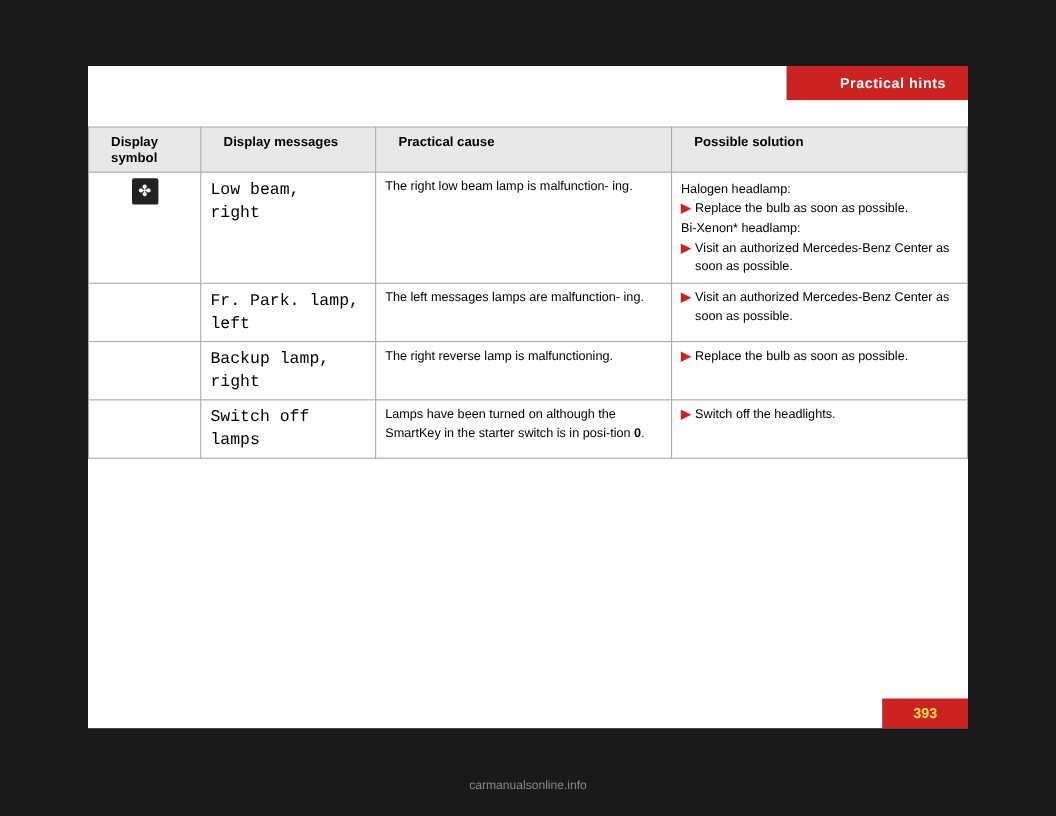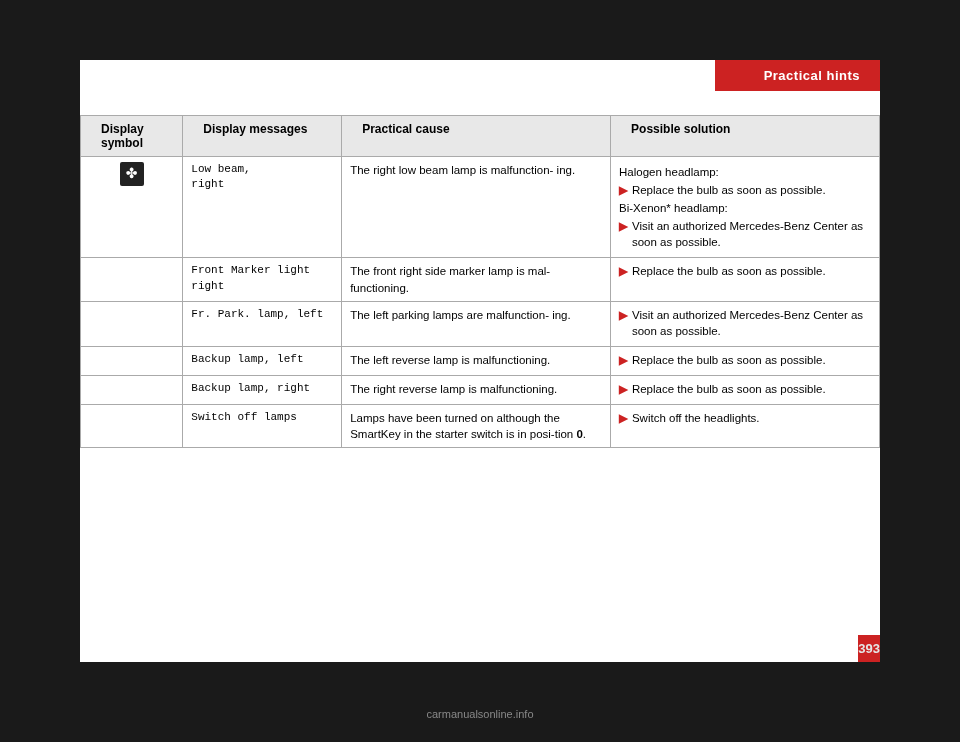--- a/index.html
+++ b/index.html
@@ -41,24 +41,24 @@
       font-size: 13px;
       letter-spacing: 0.5px;
       margin-left: 29px;
     }
 
     .page-number-box {
       position: absolute;
       bottom: 80px;
       right: 80px;
       background-color: #cc2222;
-      color: #e5e5e5;
+      color: #fde047;
       font-weight: bold;
       font-size: 13px;
-      padding: 6px 0;
+      padding: 6px 28px;
       z-index: 10;
     }
 
     .table-container {
       position: absolute;
       top: 115px;
       left: 80px;
       right: 80px;
       bottom: 110px;
     }
@@ -102,21 +102,21 @@
       display: inline-block;
       background-color: #222222;
       color: #ffffff;
       font-size: 14px;
       padding: 2px 6px;
       border-radius: 2px;
     }
 
     .mono {
       font-family: 'Courier New', Courier, monospace;
-      font-size: 11px;
+      font-size: 15px;
     }
 
     .arrow {
       color: #cc2222;
       font-weight: bold;
       margin-right: 4px;
     }
 
     .solution-item {
       display: flex;
@@ -183,56 +183,28 @@
             <div style="font-weight: normal; margin-bottom: 2px; margin-top: 2px;">Bi-Xenon* headlamp:</div>
             <div class="solution-item">
               <span class="arrow">▶</span>
               <span>Visit an authorized Mercedes-Benz Center as soon as possible.</span>
             </div>
           </td>
         </tr>
         <tr>
           <td class="symbol-cell"></td>
           <td class="messages-col">
-            <span class="mono" style="display: block; white-space: pre-line;">Front Marker light
-right</span>
-          </td>
-          <td class="cause-col">The front right side marker lamp is mal-
-functioning.</td>
-          <td class="solution-col">
-            <div class="solution-item">
-              <span class="arrow">▶</span>
-              <span>Replace the bulb as soon as possible.</span>
-            </div>
-          </td>
-        </tr>
-        <tr>
-          <td class="symbol-cell"></td>
-          <td class="messages-col">
             <span class="mono" style="display: block; white-space: pre-line;">Fr. Park. lamp, left</span>
           </td>
-          <td class="cause-col">The left parking lamps are malfunction-
+          <td class="cause-col">The left messages lamps are malfunction-
 ing.</td>
           <td class="solution-col">
             <div class="solution-item">
               <span class="arrow">▶</span>
               <span>Visit an authorized Mercedes-Benz Center as soon as possible.</span>
-            </div>
-          </td>
-        </tr>
-        <tr>
-          <td class="symbol-cell"></td>
-          <td class="messages-col">
-            <span class="mono" style="display: block; white-space: pre-line;">Backup lamp, left</span>
-          </td>
-          <td class="cause-col">The left reverse lamp is malfunctioning.</td>
-          <td class="solution-col">
-            <div class="solution-item">
-              <span class="arrow">▶</span>
-              <span>Replace the bulb as soon as possible.</span>
             </div>
           </td>
         </tr>
         <tr>
           <td class="symbol-cell"></td>
           <td class="messages-col">
             <span class="mono" style="display: block; white-space: pre-line;">Backup lamp, right</span>
           </td>
           <td class="cause-col">The right reverse lamp is malfunctioning.</td>
           <td class="solution-col">

